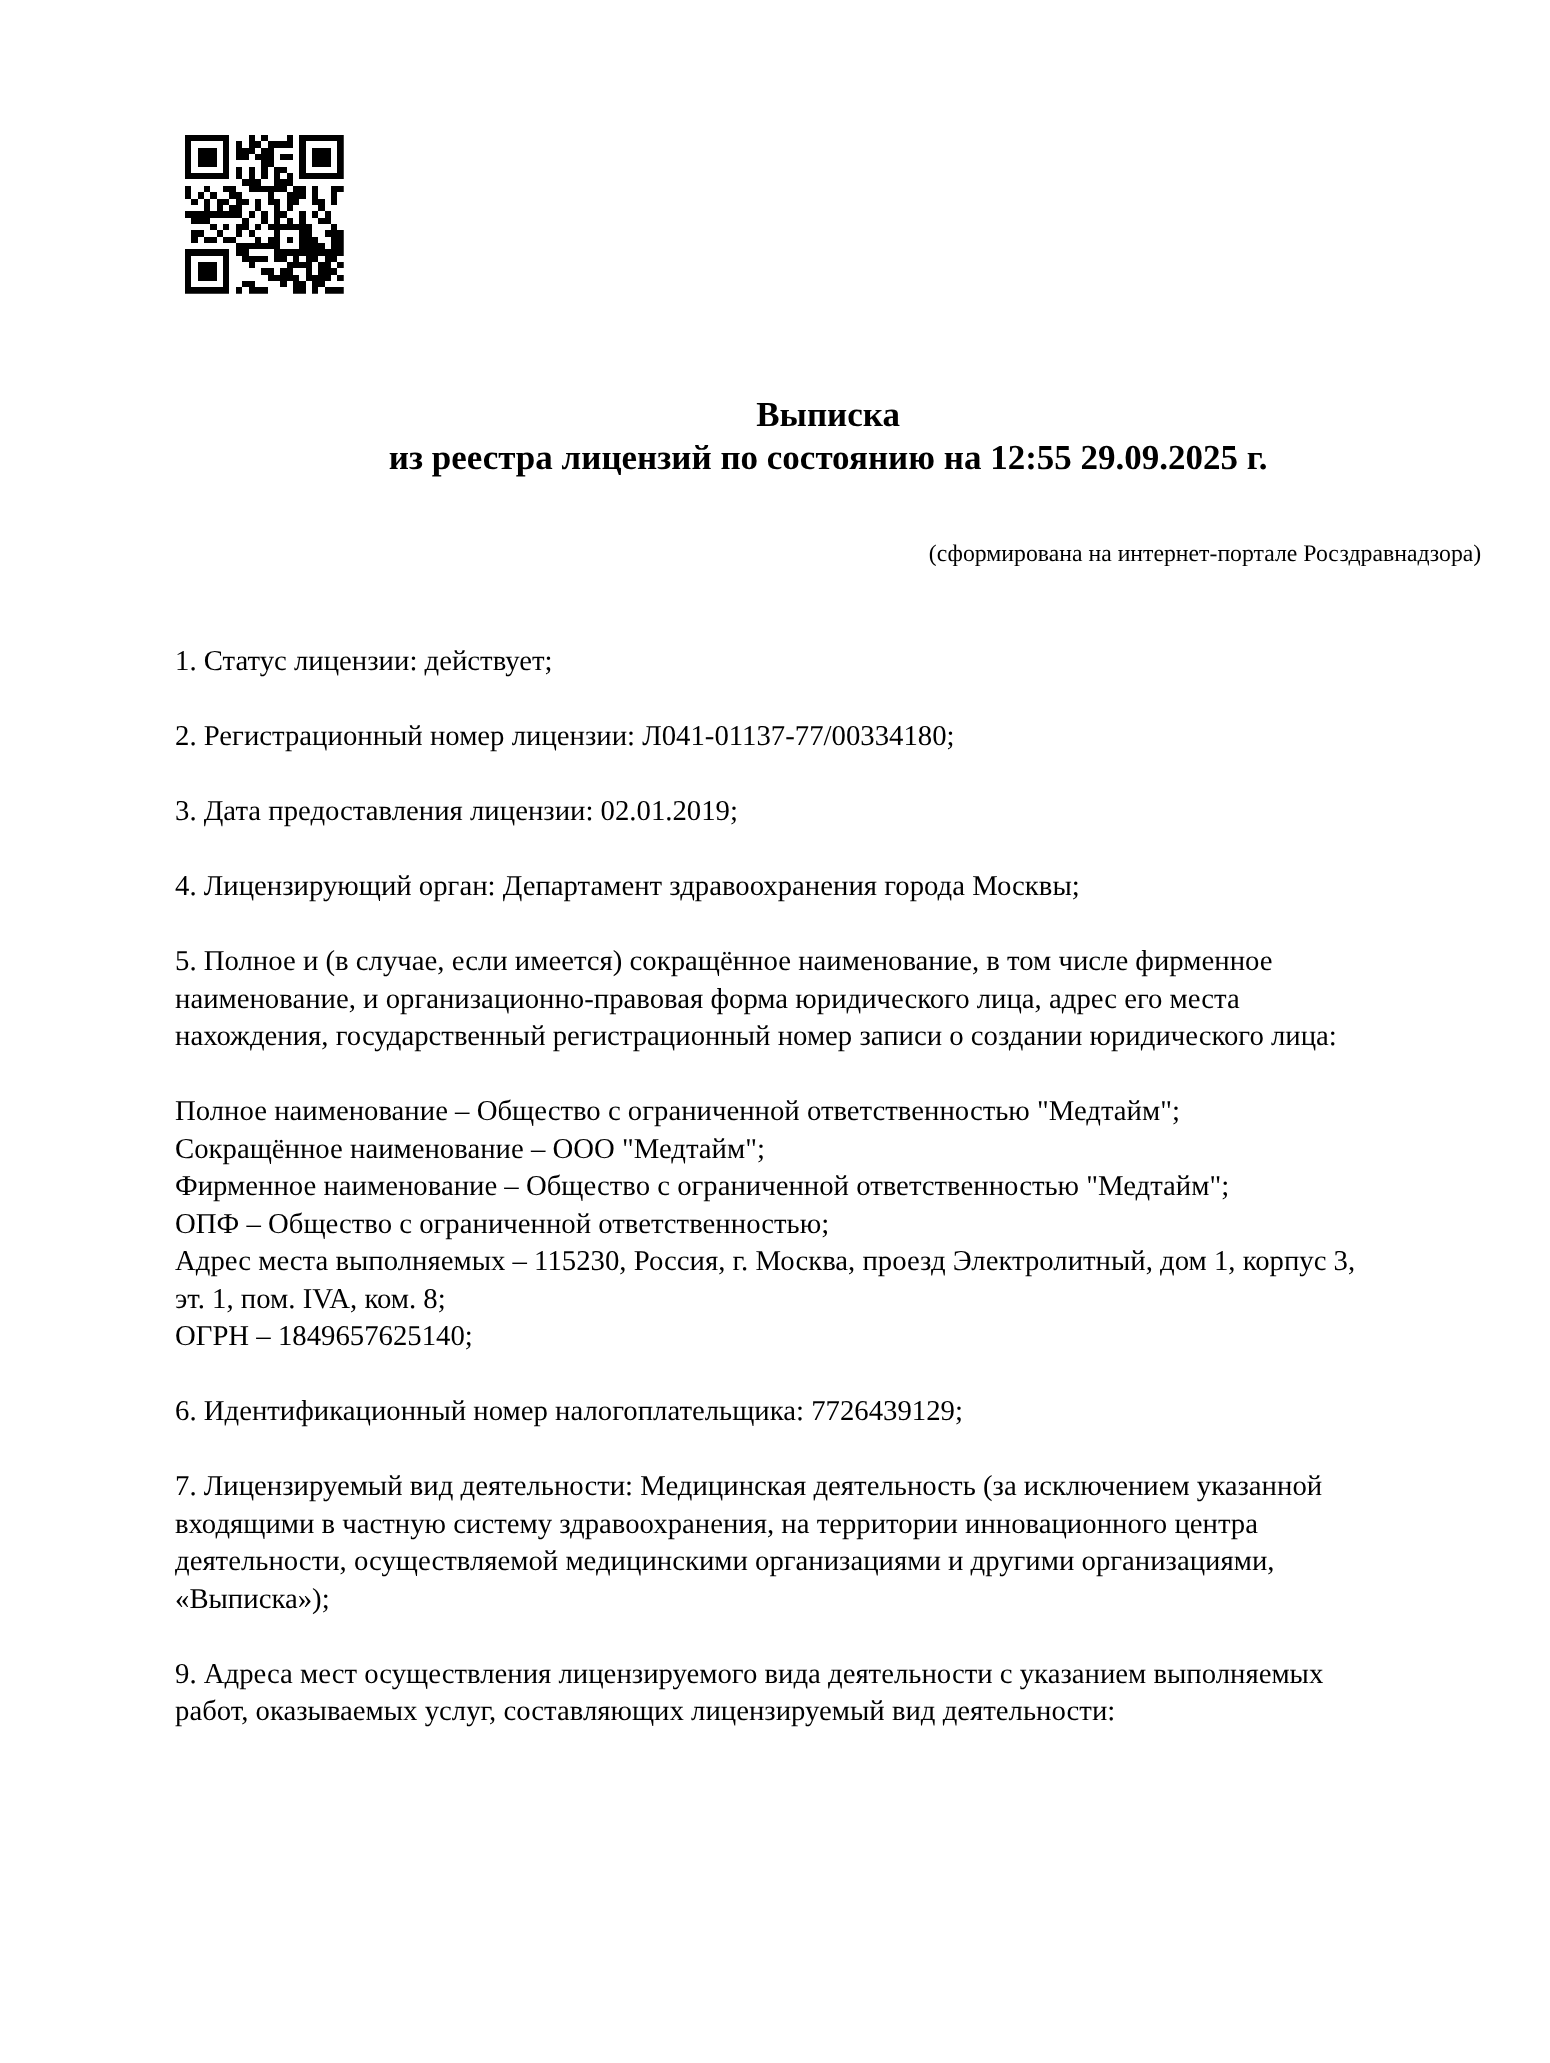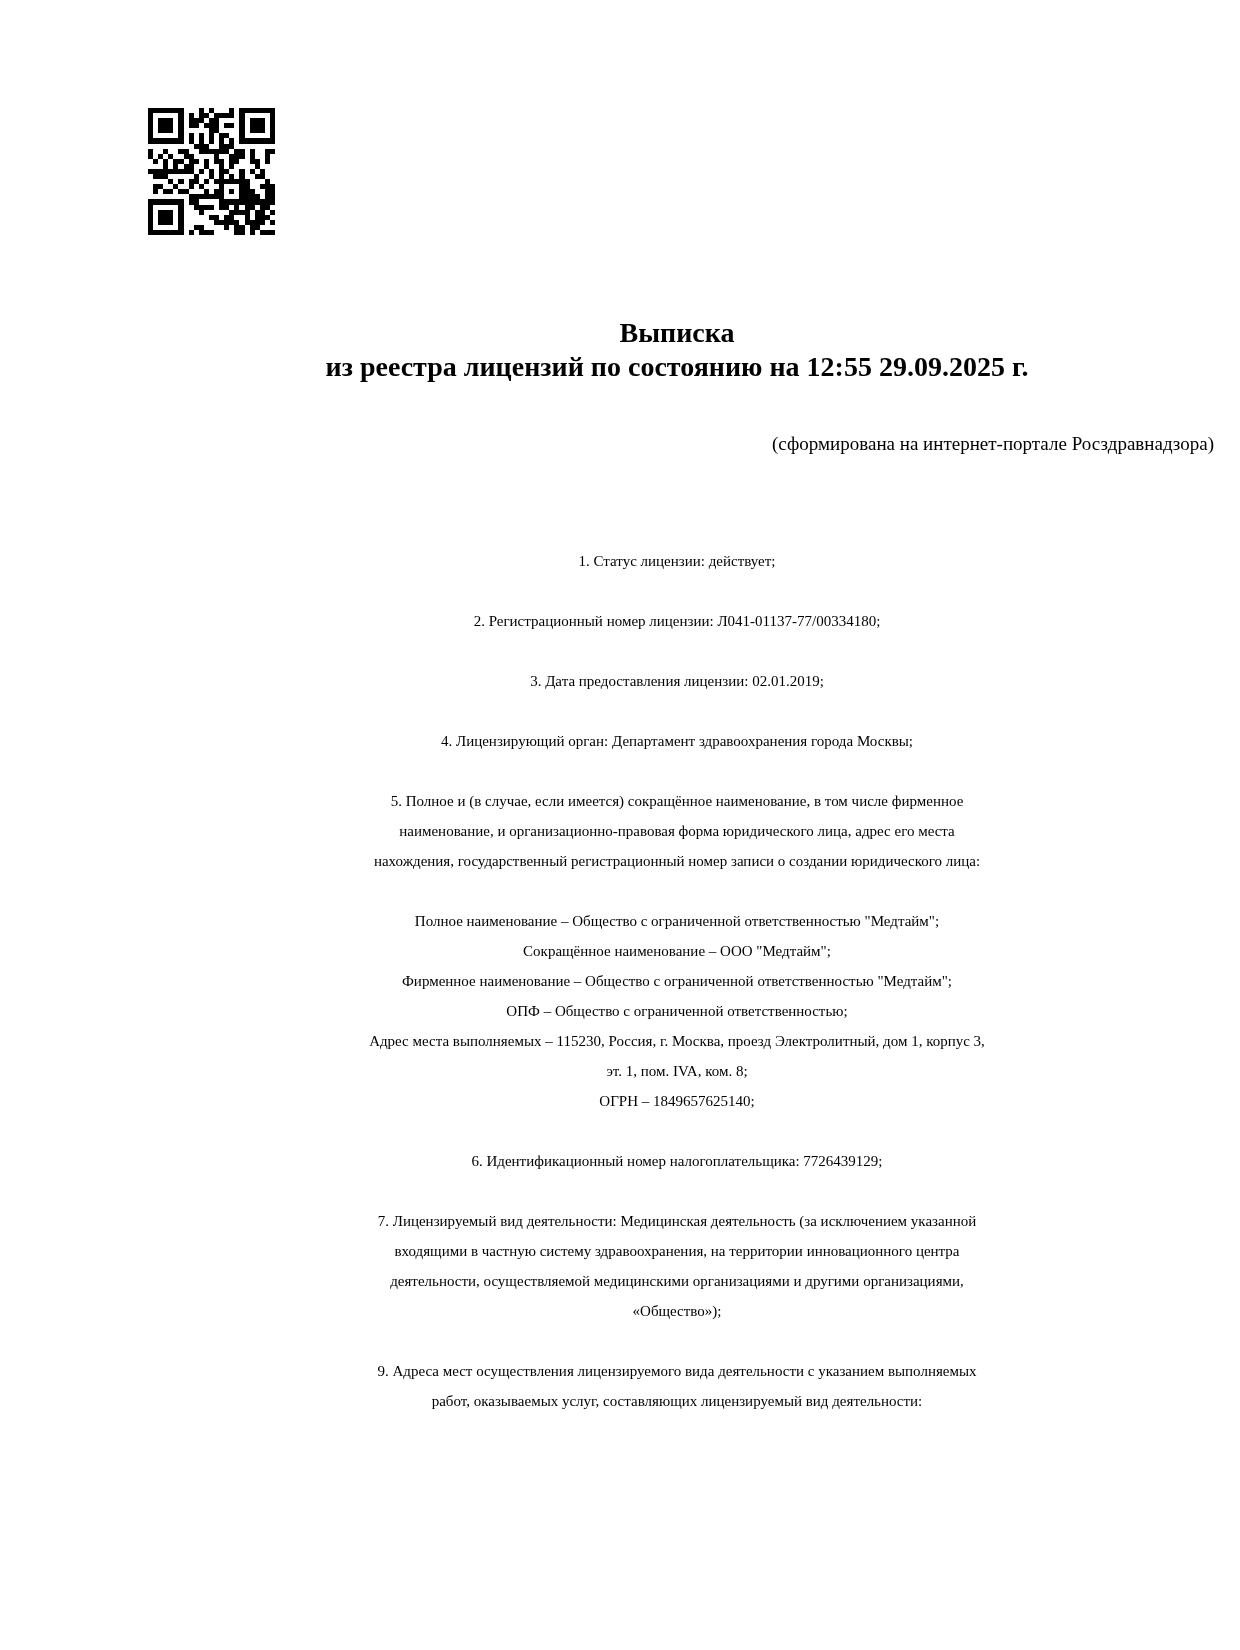--- a/index.html
+++ b/index.html
@@ -18,39 +18,38 @@
   }
   .qr {
     position: absolute;
     left: 148px;
     top: 108px;
     width: 127px;
     height: 127px;
   }
   .qr svg { display: block; }
   .content {
-    padding: 316px 26px 0 140px;
+    padding: 316px 55px 0 140px;
   }
   .doc-title {
     font-size: 28px;
     font-weight: bold;
     line-height: 34px;
     text-align: center;
   }
   .doc-subtitle {
     margin-top: 48px;
     font-size: 19px;
     line-height: 24px;
     text-align: right;
   }
   .paragraphs {
-    margin-top: 90px;
-    font-size: 15px;
+    margin-top: 58px;
+    font-size: 23px;
     line-height: 30px;
-    text-align: center;
   }
   .para {
     margin: 0 0 30px 0;
   }
   .line {
     white-space: nowrap;
   }
 </style>
 </head>
 <body>
@@ -431,21 +430,21 @@
           <div class="line">эт. 1, пом. IVA, ком. 8;</div>
           <div class="line">ОГРН – 1849657625140;</div>
         </div>
         <div class="para">
           <div class="line">6. Идентификационный номер налогоплательщика: 7726439129;</div>
         </div>
         <div class="para">
           <div class="line">7. Лицензируемый вид деятельности: Медицинская деятельность (за исключением указанной</div>
           <div class="line">входящими в частную систему здравоохранения, на территории инновационного центра</div>
           <div class="line">деятельности, осуществляемой медицинскими организациями и другими организациями,</div>
-          <div class="line">«Общество»);</div>
+          <div class="line">«Выписка»);</div>
         </div>
         <div class="para">
           <div class="line">9. Адреса мест осуществления лицензируемого вида деятельности с указанием выполняемых</div>
           <div class="line">работ, оказываемых услуг, составляющих лицензируемый вид деятельности:</div>
         </div>
       </div>
 
   </div>
 </div>
 

